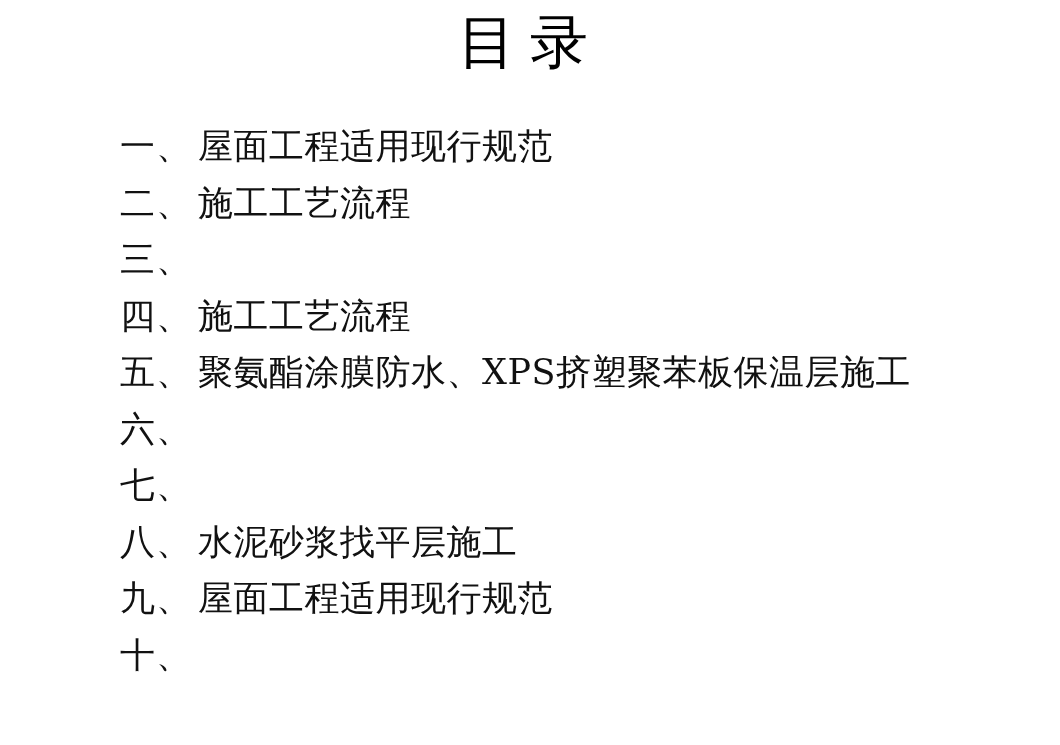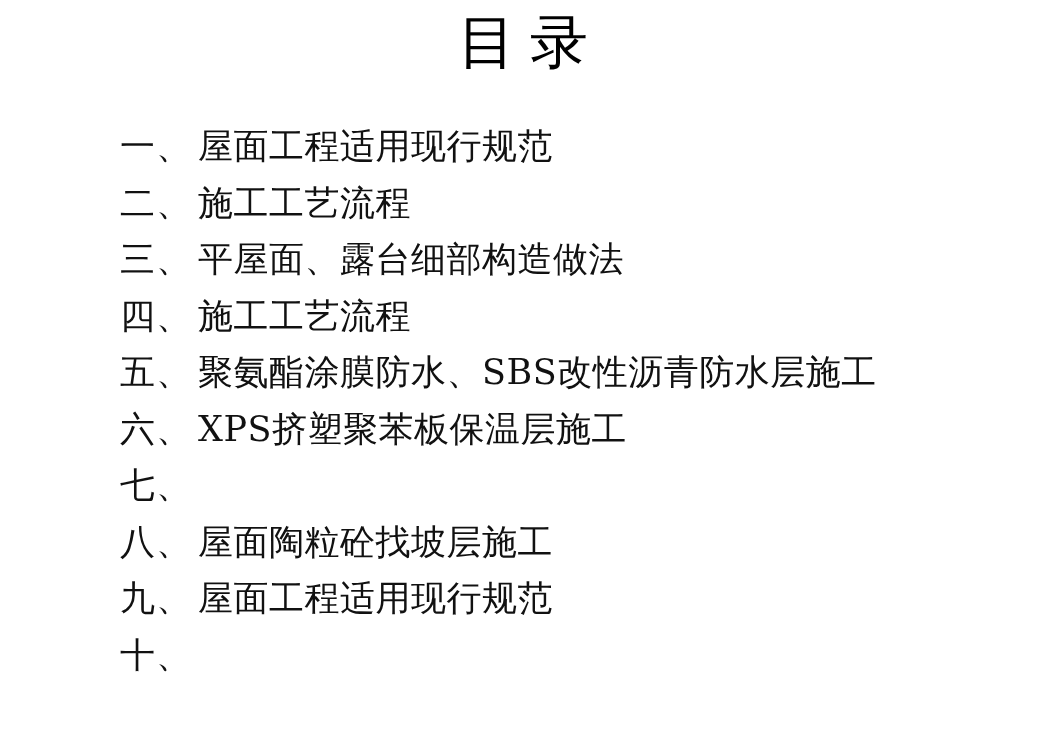--- a/index.html
+++ b/index.html
@@ -73,45 +73,43 @@
       <span class="toc-text">屋面工程适用现行规范</span>
     </div>
 
     <div class="toc-item">
       <span class="toc-num">二、</span>
       <span class="toc-text">施工工艺流程</span>
     </div>
 
     <div class="toc-item">
       <span class="toc-num">三、</span>
-      <span class="toc-text">平屋面、露台细部构造做法</span>
     </div>
 
     <div class="toc-item">
       <span class="toc-num">四、</span>
       <span class="toc-text">施工工艺流程</span>
     </div>
 
     <div class="toc-item">
       <span class="toc-num">五、</span>
-      <span class="toc-text">聚氨酯涂膜防水、SBS改性沥青防水层施工</span>
+      <span class="toc-text">聚氨酯涂膜防水、XPS挤塑聚苯板保温层施工</span>
     </div>
 
     <div class="toc-item">
       <span class="toc-num">六、</span>
-      <span class="toc-text">XPS挤塑聚苯板保温层施工</span>
     </div>
 
     <div class="toc-item">
       <span class="toc-num">七、</span>
     </div>
 
     <div class="toc-item">
       <span class="toc-num">八、</span>
-      <span class="toc-text">屋面陶粒砼找坡层施工</span>
+      <span class="toc-text">水泥砂浆找平层施工</span>
     </div>
 
     <div class="toc-item">
       <span class="toc-num">九、</span>
       <span class="toc-text">屋面工程适用现行规范</span>
     </div>
 
     <div class="toc-item">
       <span class="toc-num">十、</span>
     </div>

